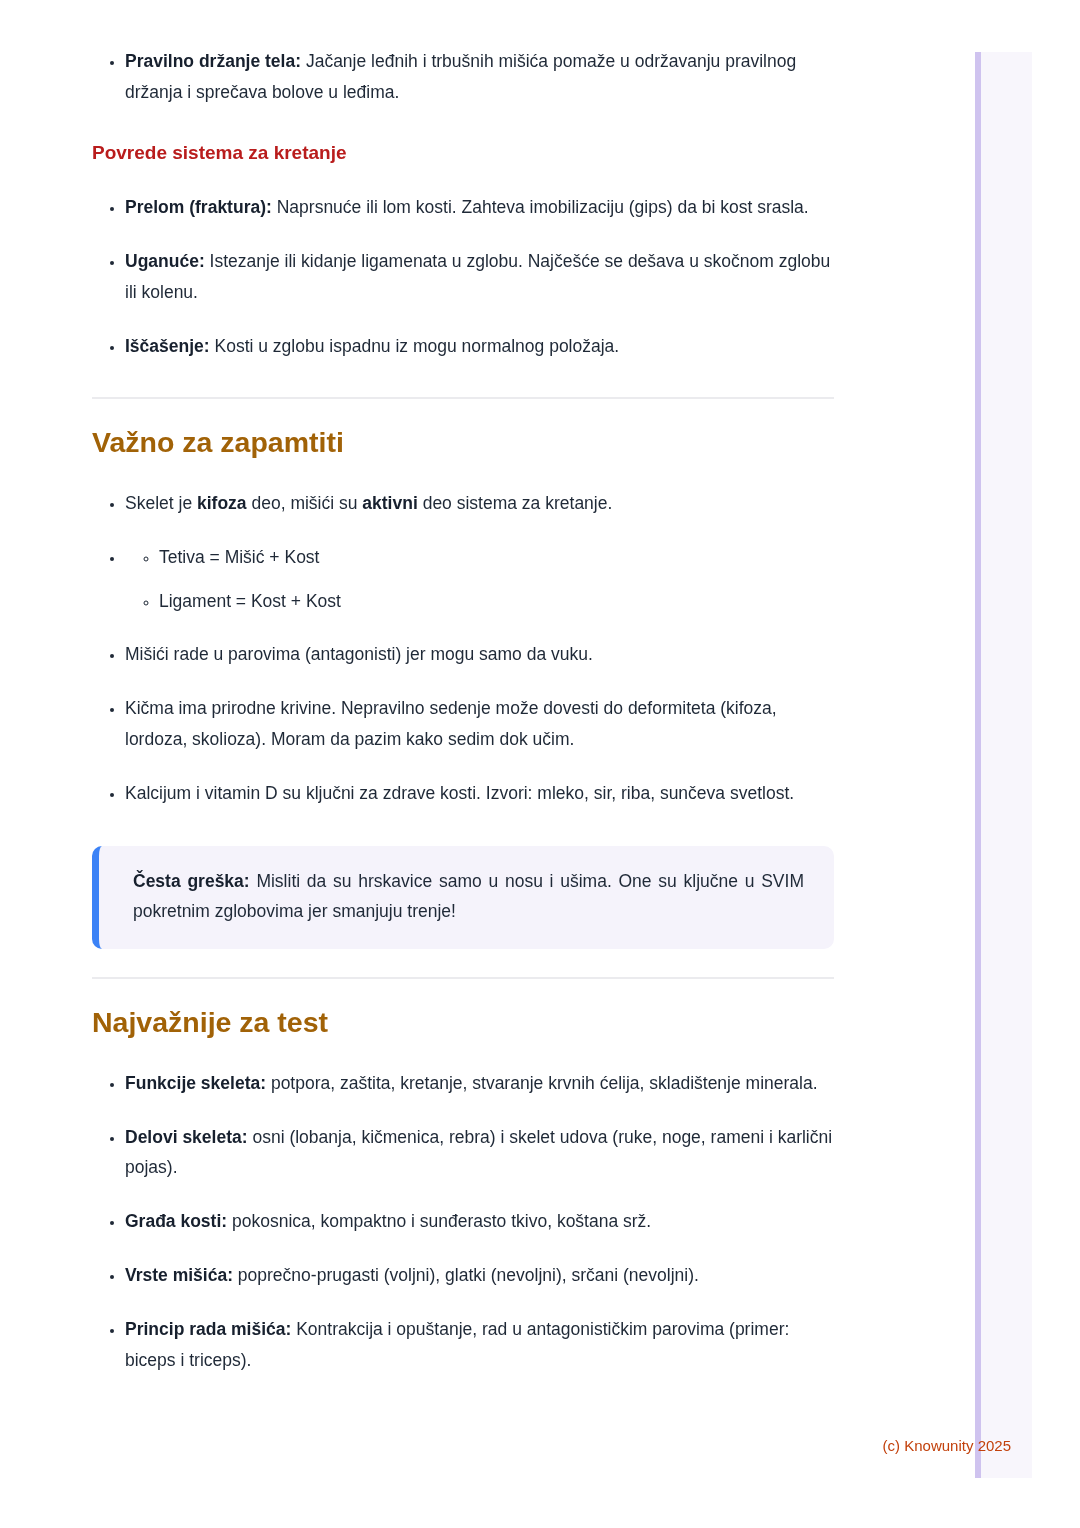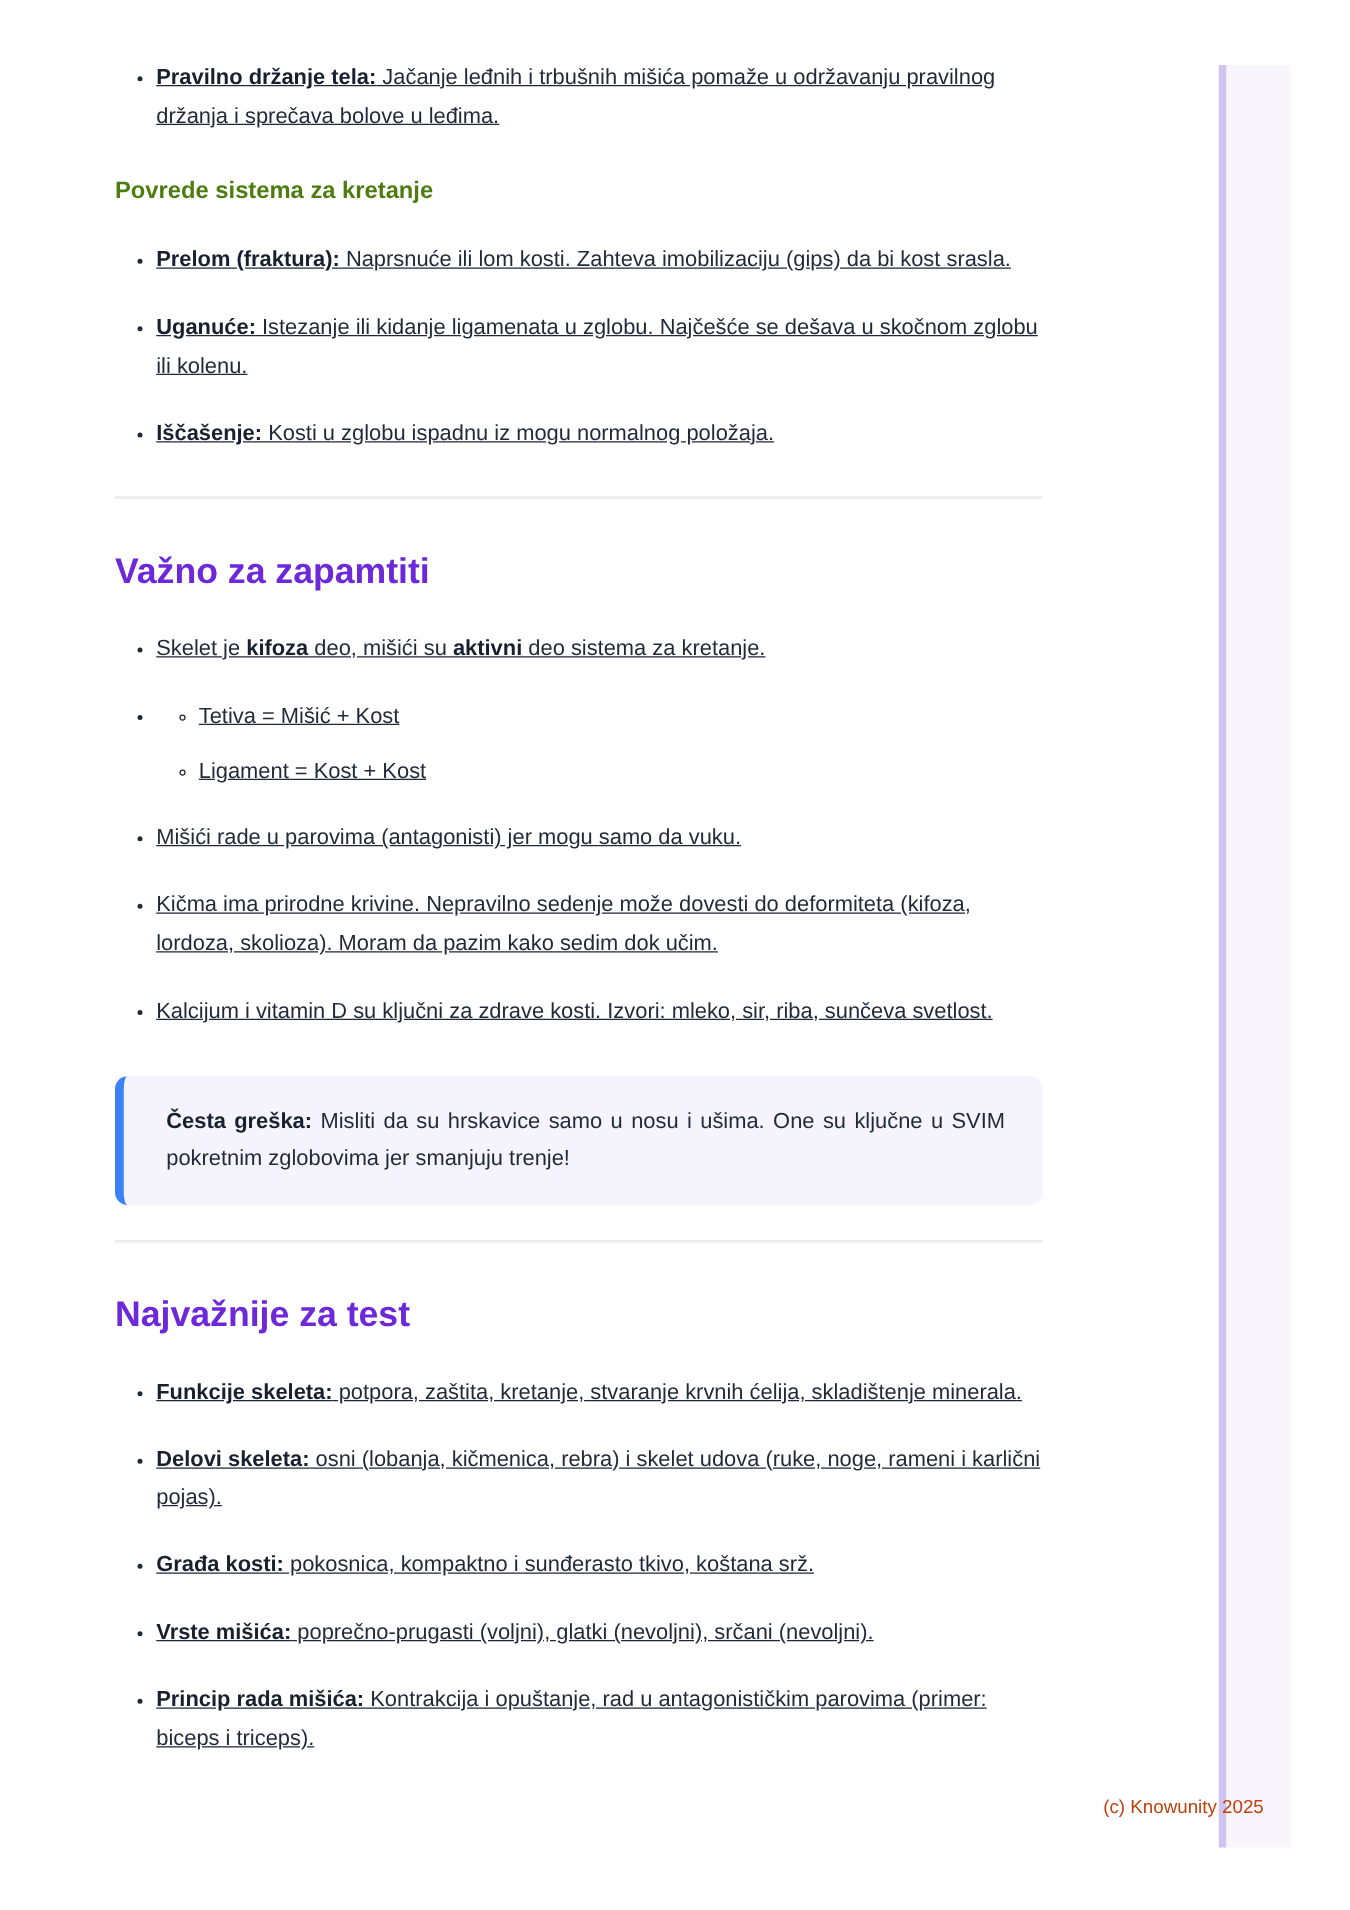--- a/index.html
+++ b/index.html
@@ -18,45 +18,44 @@
     padding-top: 46px;
     font-size: 17.5px;
     line-height: 1.76;
   }
   strong { font-weight: bold; color: #17202e; }
 
   ul.bullets {
     list-style: disc;
     padding-left: 33px;
     margin: 0;
-    text-decoration: underline;
   }
   ul.bullets > li { margin-bottom: 23px; }
   ul.bullets > li::marker { color: #1f2937; font-size: 0.85em; }
 
   ul.subbullets {
     list-style: circle;
     padding-left: 34px;
     margin-top: 9px;
   }
   ul.subbullets > li { margin-bottom: 13px; }
   ul.subbullets > li::marker { color: #1f2937; font-size: 0.85em; }
 
   h3.sub-heading {
     font-size: 19px;
     font-weight: bold;
-    color: #4d7c0f;
+    color: #b91c1c;
     margin: 33px 0 27px 0;
     line-height: 1.3;
   }
   h2.section-heading {
     font-size: 28.5px;
     font-weight: bold;
-    color: #6d28d9;
-    margin: 41px 0 27px 0;
+    color: #a16207;
+    margin: 26px 0 27px 0;
     line-height: 1.25;
   }
   hr.divider {
     border: none;
     border-top: 2px solid #ebebee;
     margin: 36px 0 0 0;
   }
   .callout {
     background: #f5f3fb;
     border-left: 7px solid #3b82f6;

